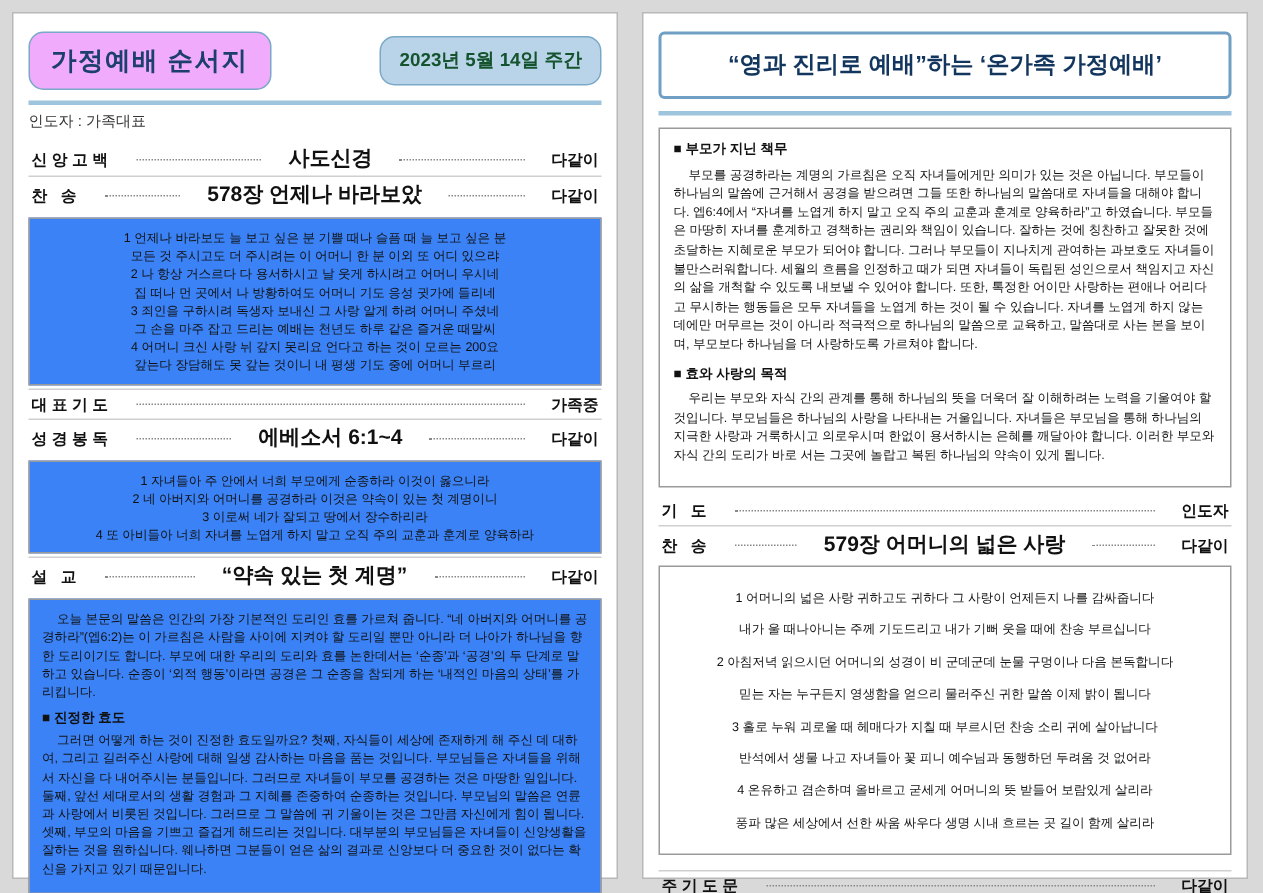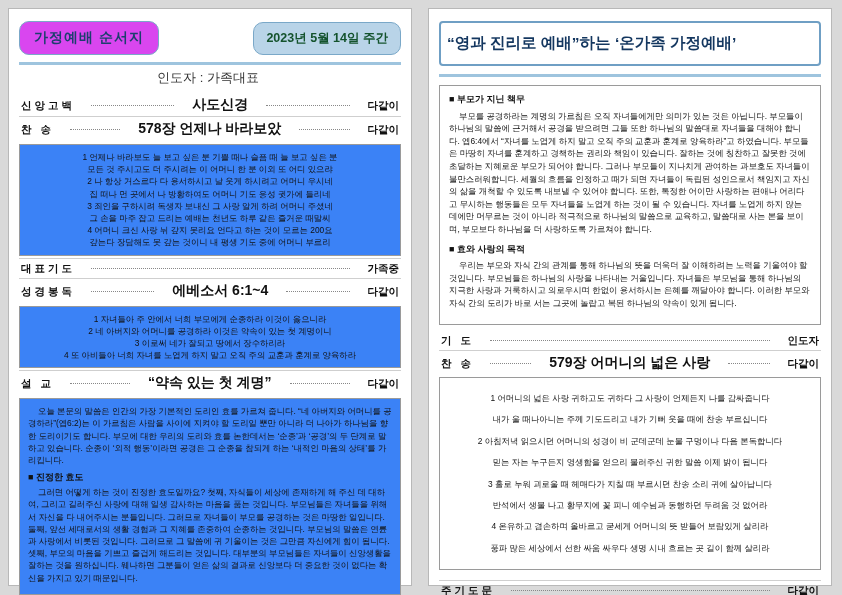--- a/index.html
+++ b/index.html
@@ -34,48 +34,48 @@
 
   
   .hdr-row {
     display: flex;
     align-items: center;
     justify-content: space-between;
     gap: 8px;
     margin-top: 4px;
   }
   .hdr-title-box {
-    background: #d946ef;
+    background: #f0abfc;
     border: 1px solid #7aa8c8;
     border-radius: 10px;
     padding: 7px 14px;
     color: #1c3f6e;
-    font-size: 14px;
+    font-size: 17px;
     font-weight: bold;
     letter-spacing: 1px;
     white-space: nowrap;
   }
   .hdr-date-box {
     background: #b9d4e8;
     border: 1px solid #7aa8c8;
     border-radius: 10px;
     padding: 7px 12px;
     color: #14532d;
     font-size: 12.5px;
     font-weight: bold;
     white-space: nowrap;
   }
   .hdr-rule {
     height: 3px;
     background: #9ec4de;
     margin-top: 7px;
   }
   .leader-line {
-    text-align: center;
-    font-size: 13px;
+    text-align: left;
+    font-size: 10px;
     color: #333;
     margin-top: 4px;
     padding-right: 4px;
   }
 
   
   .order-wrap {
     margin-top: 6px;
   }
   .order-item {
@@ -132,21 +132,21 @@
     font-size: 9px;
     margin: 5px 0 2px 0;
   }
 
   
   .r-title-box {
     border: 2px solid #6f9fc4;
     border-radius: 4px;
     background: #ffffff;
     padding: 10px 6px;
-    text-align: left;
+    text-align: center;
     color: #13365f;
     font-size: 15.5px;
     font-weight: bold;
     margin-top: 4px;
   }
   .r-rule {
     height: 3px;
     background: #9ec4de;
     margin-top: 8px;
   }
@@ -288,21 +288,21 @@
         <span class="oi-dots"></span>
         <span class="oi-right">다같이</span>
       </div>
 
       <div class="hymn-box">
         <p>1 어머니의 넓은 사랑 귀하고도 귀하다 그 사랑이 언제든지 나를 감싸줍니다</p>
         <p>내가 울 때나아니는 주께 기도드리고 내가 기뻐 웃을 때에 찬송 부르십니다</p>
         <p>2 아침저녁 읽으시던 어머니의 성경이 비 군데군데 눈물 구멍이나 다음 본독합니다</p>
         <p>믿는 자는 누구든지 영생함을 얻으리 물러주신 귀한 말씀 이제 밝이 됩니다</p>
         <p>3 홀로 누워 괴로울 때 헤매다가 지칠 때 부르시던 찬송 소리 귀에 살아납니다</p>
-        <p>반석에서 생물 나고 황무지에 꽃 피니 예수님과 동행하던 두려움 것 없어라</p>
+        <p>반석에서 생물 나고 자녀들아 꽃 피니 예수님과 동행하던 두려움 것 없어라</p>
         <p>4 온유하고 겸손하며 올바르고 굳세게 어머니의 뜻 받들어 보람있게 살리라</p>
         <p>풍파 많은 세상에서 선한 싸움 싸우다 생명 시내 흐르는 곳 길이 함께 살리라</p>
       </div>
 
       <div class="order-item closing">
         <span class="oi-label">주기도문</span>
         <span class="oi-dots"></span>
         <span class="oi-right">다같이</span>
       </div>
     </div>

